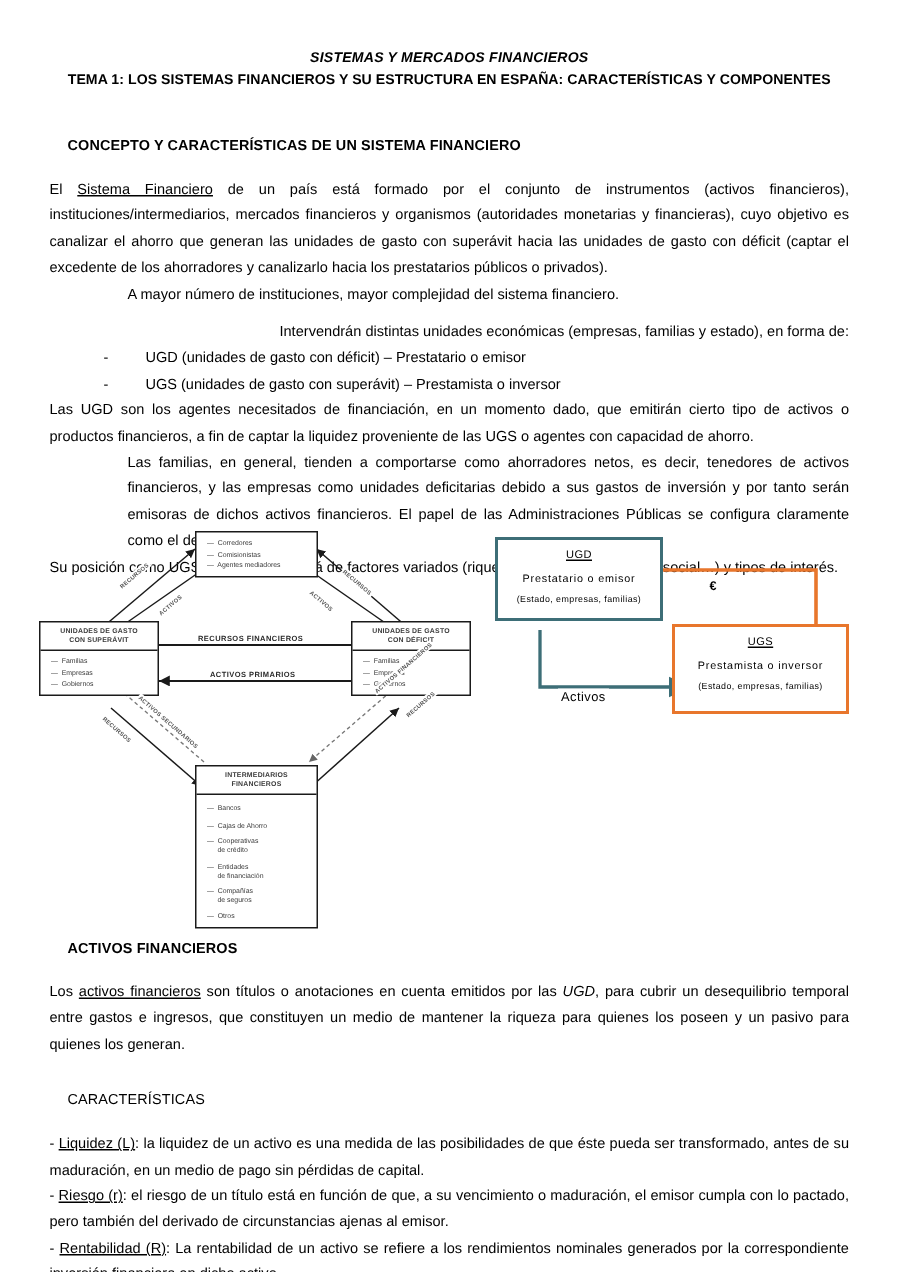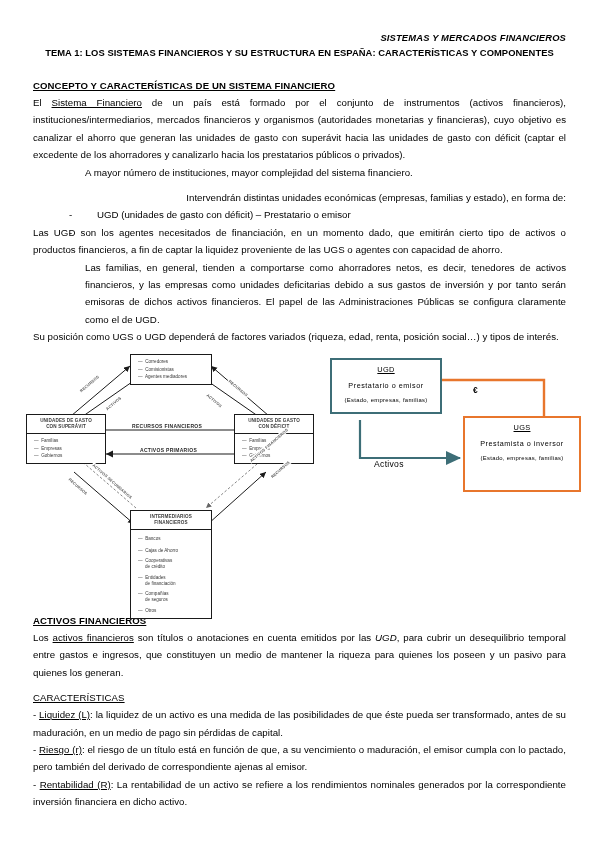--- a/index.html
+++ b/index.html
@@ -29,36 +29,34 @@
   .title-block {
     text-align: center;
     padding-top: 30px;
   }
   .doc-title {
     font-size: 9.4px;
     font-weight: bold;
     font-style: italic;
     letter-spacing: 0.15px;
     line-height: 15px;
-    text-align: right;
   }
   .doc-subtitle {
     font-size: 9.4px;
     font-weight: bold;
     letter-spacing: 0.05px;
     line-height: 16px;
   }
   h2.section {
     font-size: 9.6px;
     font-weight: bold;
-    margin: 0;
+    margin: 12px;
     padding: 0;
     line-height: 17px;
     letter-spacing: 0.1px;
-    text-decoration: underline;
   }
   .para {
     font-size: 9.7px;
     line-height: 17.4px;
     text-align: justify;
     margin: 0;
     letter-spacing: 0.02px;
   }
   .para.nojust { text-align: right; }
   .gap-sm { height: 8px; }
@@ -223,21 +221,21 @@
     <p class="para"><span>El </span><span class="u">Sistema Financiero</span><span> de un país está formado por el conjunto de instrumentos (activos financieros), instituciones/intermediarios, mercados financieros y organismos (autoridades monetarias y financieras), cuyo objetivo es canalizar el ahorro que generan las unidades de gasto con superávit hacia las unidades de gasto con déficit (captar el excedente de los ahorradores y canalizarlo hacia los prestatarios públicos o privados).</span></p>
 
     <p class="para indent1">A mayor número de instituciones, mayor complejidad del sistema financiero.</p>
 
     <div class="gap-sm"></div>
 
     <p class="para nojust">Intervendrán distintas unidades económicas (empresas, familias y estado), en forma de:</p>
 
     <ul class="dashlist">
       <li><span class="dash">-</span><span>UGD (unidades de gasto con déficit) – Prestatario o emisor</span></li>
-      <li><span class="dash">-</span></li>
+      <li><span class="dash">-</span><span>UGS (unidades de gasto con superávit) – Prestamista o inversor</span></li>
     </ul>
 
     <p class="para">Las UGD son los agentes necesitados de financiación, en un momento dado, que emitirán cierto tipo de activos o productos financieros, a fin de captar la liquidez proveniente de las UGS o agentes con capacidad de ahorro.</p>
 
     <p class="para indent1">Las familias, en general, tienden a comportarse como ahorradores netos, es decir, tenedores de activos financieros, y las empresas como unidades deficitarias debido a sus gastos de inversión y por tanto serán emisoras de dichos activos financieros.  El papel de las Administraciones Públicas se configura claramente como el de UGD.</p>
 
     <p class="para">Su posición como UGS o UGD dependerá de factores variados (riqueza, edad, renta, posición social…) y tipos de interés.</p>
 
   </div>
 
@@ -352,21 +350,21 @@
 
         <path d="M 30 62 L 30 100 L 130 100" fill="none" stroke="#3d6e77" stroke-width="2.2" marker-end="url(#ah-tl)"></path>
       </svg>
 
       <div class="cbox teal" style="left:0px; top:0px; width:112px; height:56px;">
         <div class="t1">UGD</div>
         <div class="t2">Prestatario o emisor</div>
         <div class="t3">(Estado, empresas, familias)</div>
       </div>
 
-      <div class="cbox orange" style="left:133px; top:58px; width:118px; height:76px;">
+      <div class="cbox orange" style="left:118px; top:58px; width:118px; height:60px;">
         <div class="t1">UGS</div>
         <div class="t2">Prestamista o inversor</div>
         <div class="t3">(Estado, empresas, familias)</div>
       </div>
 
       <div class="euro-lbl" style="left:143px; top:27px;">€</div>
       <div class="activos-lbl" style="left:42px; top:101px;">Activos</div>
     </div>
 
   </div>
@@ -376,20 +374,20 @@
     <h2 class="section">ACTIVOS FINANCIEROS</h2>
 
     <p class="para"><span>Los </span><span class="u">activos financieros</span><span> son títulos o anotaciones en cuenta emitidos por las </span><span class="it">UGD</span><span>, para cubrir un desequilibrio temporal entre gastos e ingresos, que constituyen un medio de mantener la riqueza para quienes los poseen y un pasivo para quienes los generan.</span></p>
 
     <div class="gap-sm"></div>
 
     <h2 class="section" style="font-weight:normal;">CARACTERÍSTICAS</h2>
 
     <p class="para"><span>- </span><span class="u">Liquidez (L)</span><span>: la liquidez de un activo es una medida de las posibilidades de que éste pueda ser transformado, antes de su maduración, en un medio de pago sin pérdidas de capital.</span></p>
 
-    <p class="para"><span>- </span><span class="u">Riesgo (r)</span><span>: el riesgo de un título está en función de que, a su vencimiento o maduración, el emisor cumpla con lo pactado, pero también del derivado de correspondiente ajenas al emisor.</span></p>
+    <p class="para"><span>- </span><span class="u">Riesgo (r)</span><span>: el riesgo de un título está en función de que, a su vencimiento o maduración, el emisor cumpla con lo pactado, pero también del derivado de circunstancias ajenas al emisor.</span></p>
 
     <p class="para"><span>- </span><span class="u">Rentabilidad (R)</span><span>: La rentabilidad de un activo se refiere a los rendimientos nominales generados por la correspondiente inversión financiera en dicho activo.</span></p>
 
 
   </div>
 
 </div>
 
 </body></html>

